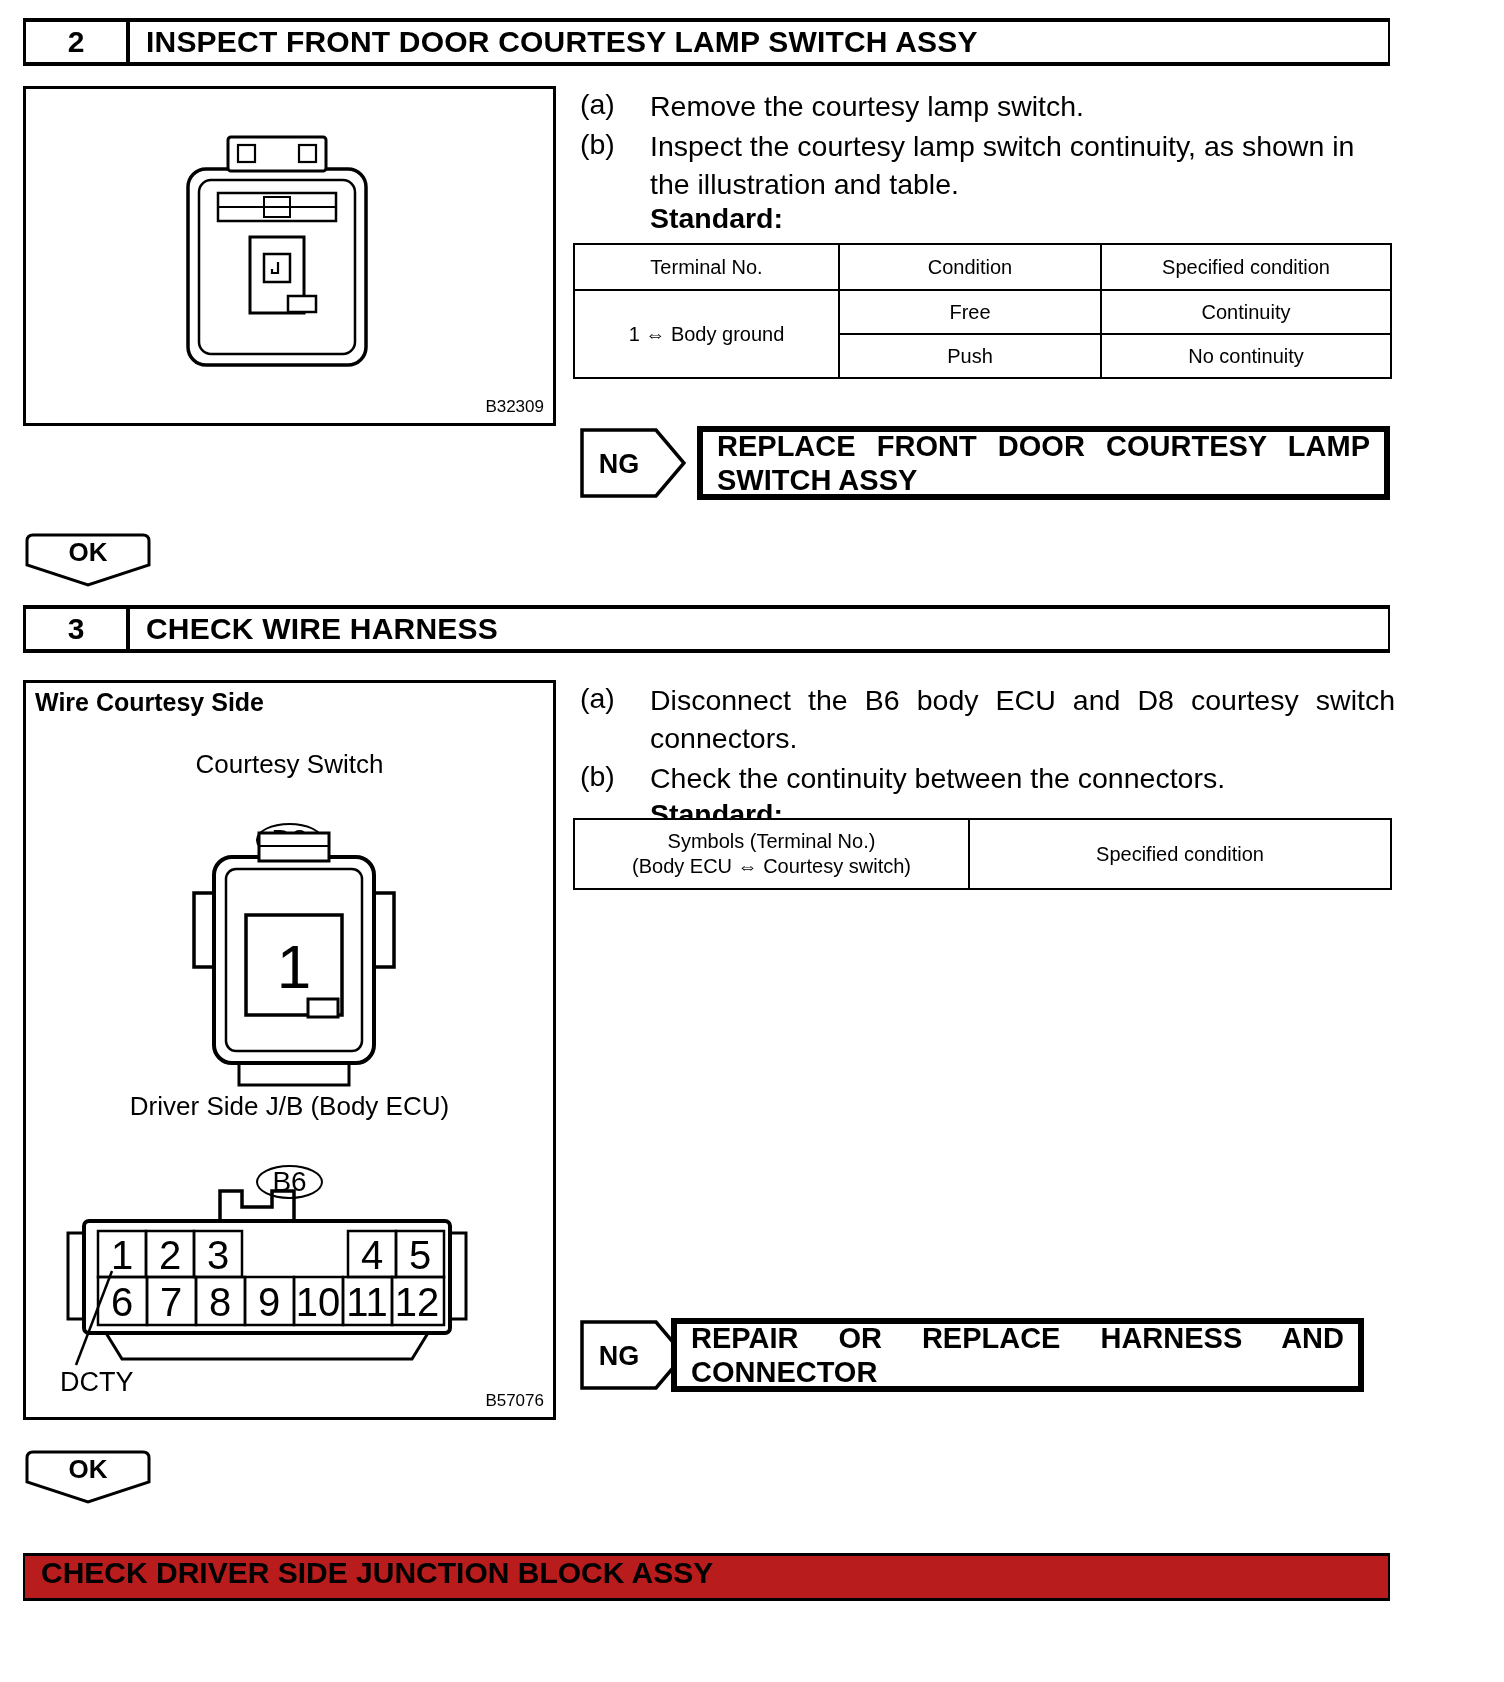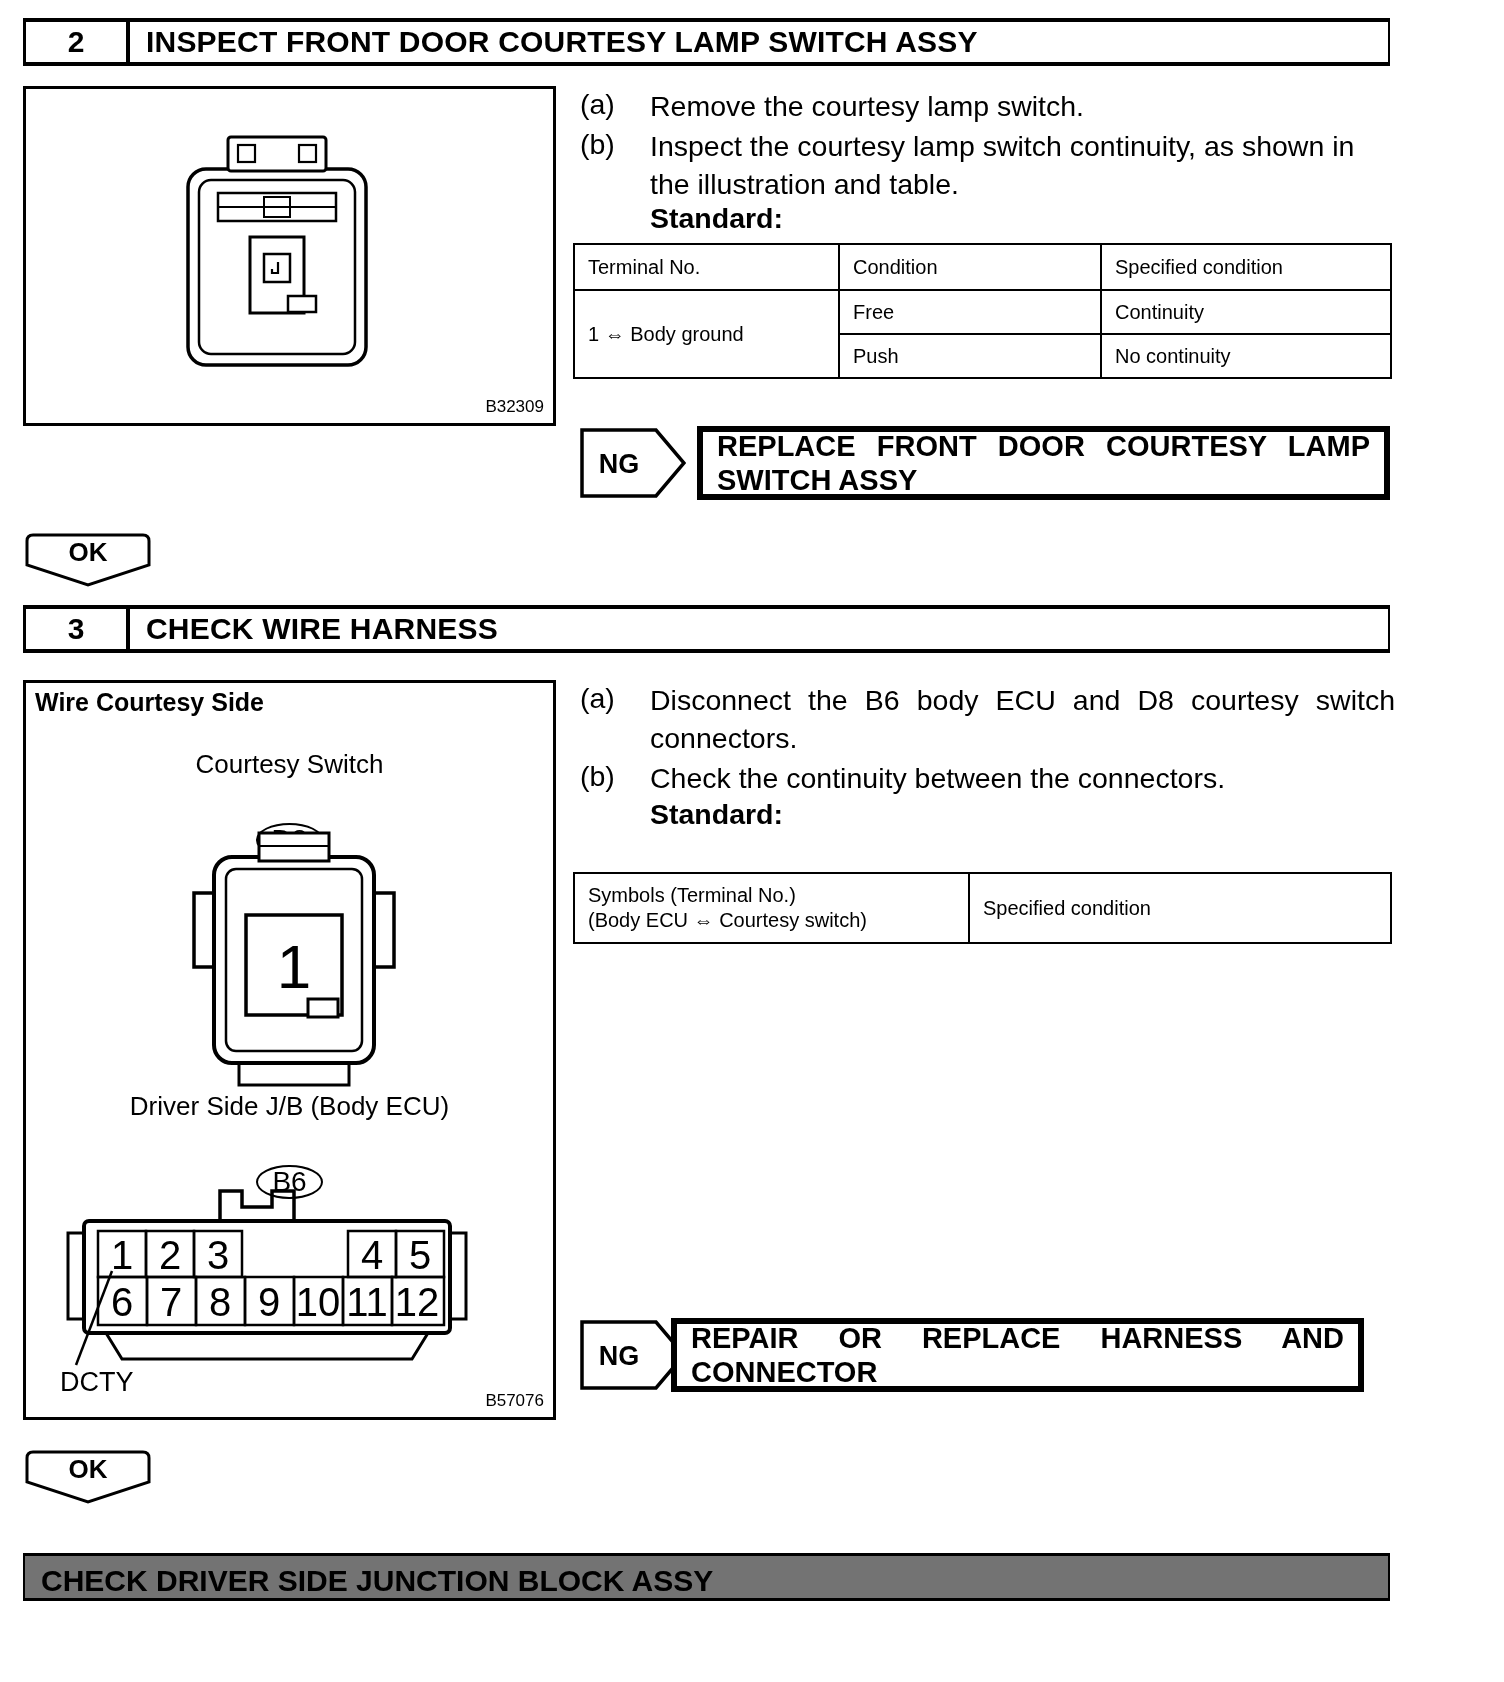--- a/index.html
+++ b/index.html
@@ -19,24 +19,24 @@
   .step-num {
     width:104px; display:flex; align-items:center; justify-content:center;
     font-weight:bold; font-size:30px; border-right:4px solid #000; box-sizing:border-box;
   }
   .step-title {
     flex:1; display:flex; align-items:center; padding-left:16px;
     font-weight:bold; font-size:30px; letter-spacing:0.2px; white-space:nowrap;
   }
 
   .footer-header {
-    position:absolute; box-sizing:border-box; height:48px; display:flex; align-items:flex-end;
+    position:absolute; box-sizing:border-box; height:48px; display:flex; align-items:flex-start;
     border-top:3px solid #000; border-bottom:3px solid #000;
     border-left:2px solid #000; border-right:2px solid #000;
-    font-weight:bold; font-size:30px; padding-left:16px; background:#737373; white-space:nowrap;
+    font-weight:bold; font-size:30px; padding-left:16px; background:#b91c1c; white-space:nowrap;
   }
 
   
   .figure-box { position:absolute; box-sizing:border-box; border:3px solid #000; background:#fff; }
   .fig-code { position:absolute; right:9px; bottom:6px; font-size:17px; }
   .fig-title { position:absolute; left:9px; top:5px; font-weight:bold; font-size:25px; }
   .fig-center-label { position:absolute; left:0; width:100%; text-align:center; font-size:26px; }
   .oval-wrap { position:absolute; left:0; width:100%; text-align:center; }
   .oval {
     display:inline-block; box-sizing:border-box; min-width:64px; height:34px; line-height:30px;
@@ -46,22 +46,22 @@
   
   .instr { position:absolute; left:580px; width:815px; }
   .ilabel { position:absolute; left:0; top:0; font-size:28.5px; }
   .itext  { margin-left:70px; font-size:28.5px; line-height:1.33; }
   .just   { text-align:justify; }
   .std    { position:absolute; left:650px; font-weight:bold; font-size:28.5px; }
 
   
   .spec-table { position:absolute; border-collapse:collapse; background:#fff; table-layout:fixed; }
   .spec-table td {
-    border:2px solid #000; text-align:left; vertical-align:middle;
-    font-size:20px; padding:5px 13px; line-height:1.25;
+    border:2px solid #000; text-align:center; vertical-align:middle;
+    font-size:20px; padding:5px 4px; line-height:1.25;
   }
 
   
   .ng-arrow { position:absolute; }
   .ng-box {
     position:absolute; box-sizing:border-box; border:6px solid #000000; background:#fff;
     display:flex; align-items:center; height:74px;
   }
   .ng-text {
     width:100%; font-weight:bold; font-size:29px; line-height:1.18;
@@ -227,21 +227,21 @@
   <div class="instr" style="top:682px;">
     <div class="ilabel">(a)</div>
     <div class="itext just" style="width:745px;">Disconnect the B6 body ECU and D8 courtesy switch connectors.</div>
   </div>
   <div class="instr" style="top:760px;">
     <div class="ilabel">(b)</div>
     <div class="itext">Check the continuity between the connectors.</div>
   </div>
   <div class="std" style="top:798px;">Standard:</div>
 
-  <table class="spec-table" style="left:573px; top:872px; width:817px;border-radius:19px;">
+  <table class="spec-table" style="left:573px; top:818px; width:817px;border-radius:19px;">
     <colgroup>
         <col style="width:395px">
         <col style="width:422px">
       </colgroup>
     <tbody>
         <tr>
       <td style="height:58px;">
         <div>Symbols (Terminal No.)</div>
         <div>(Body ECU ⇔ Courtesy switch)</div>
       </td>

